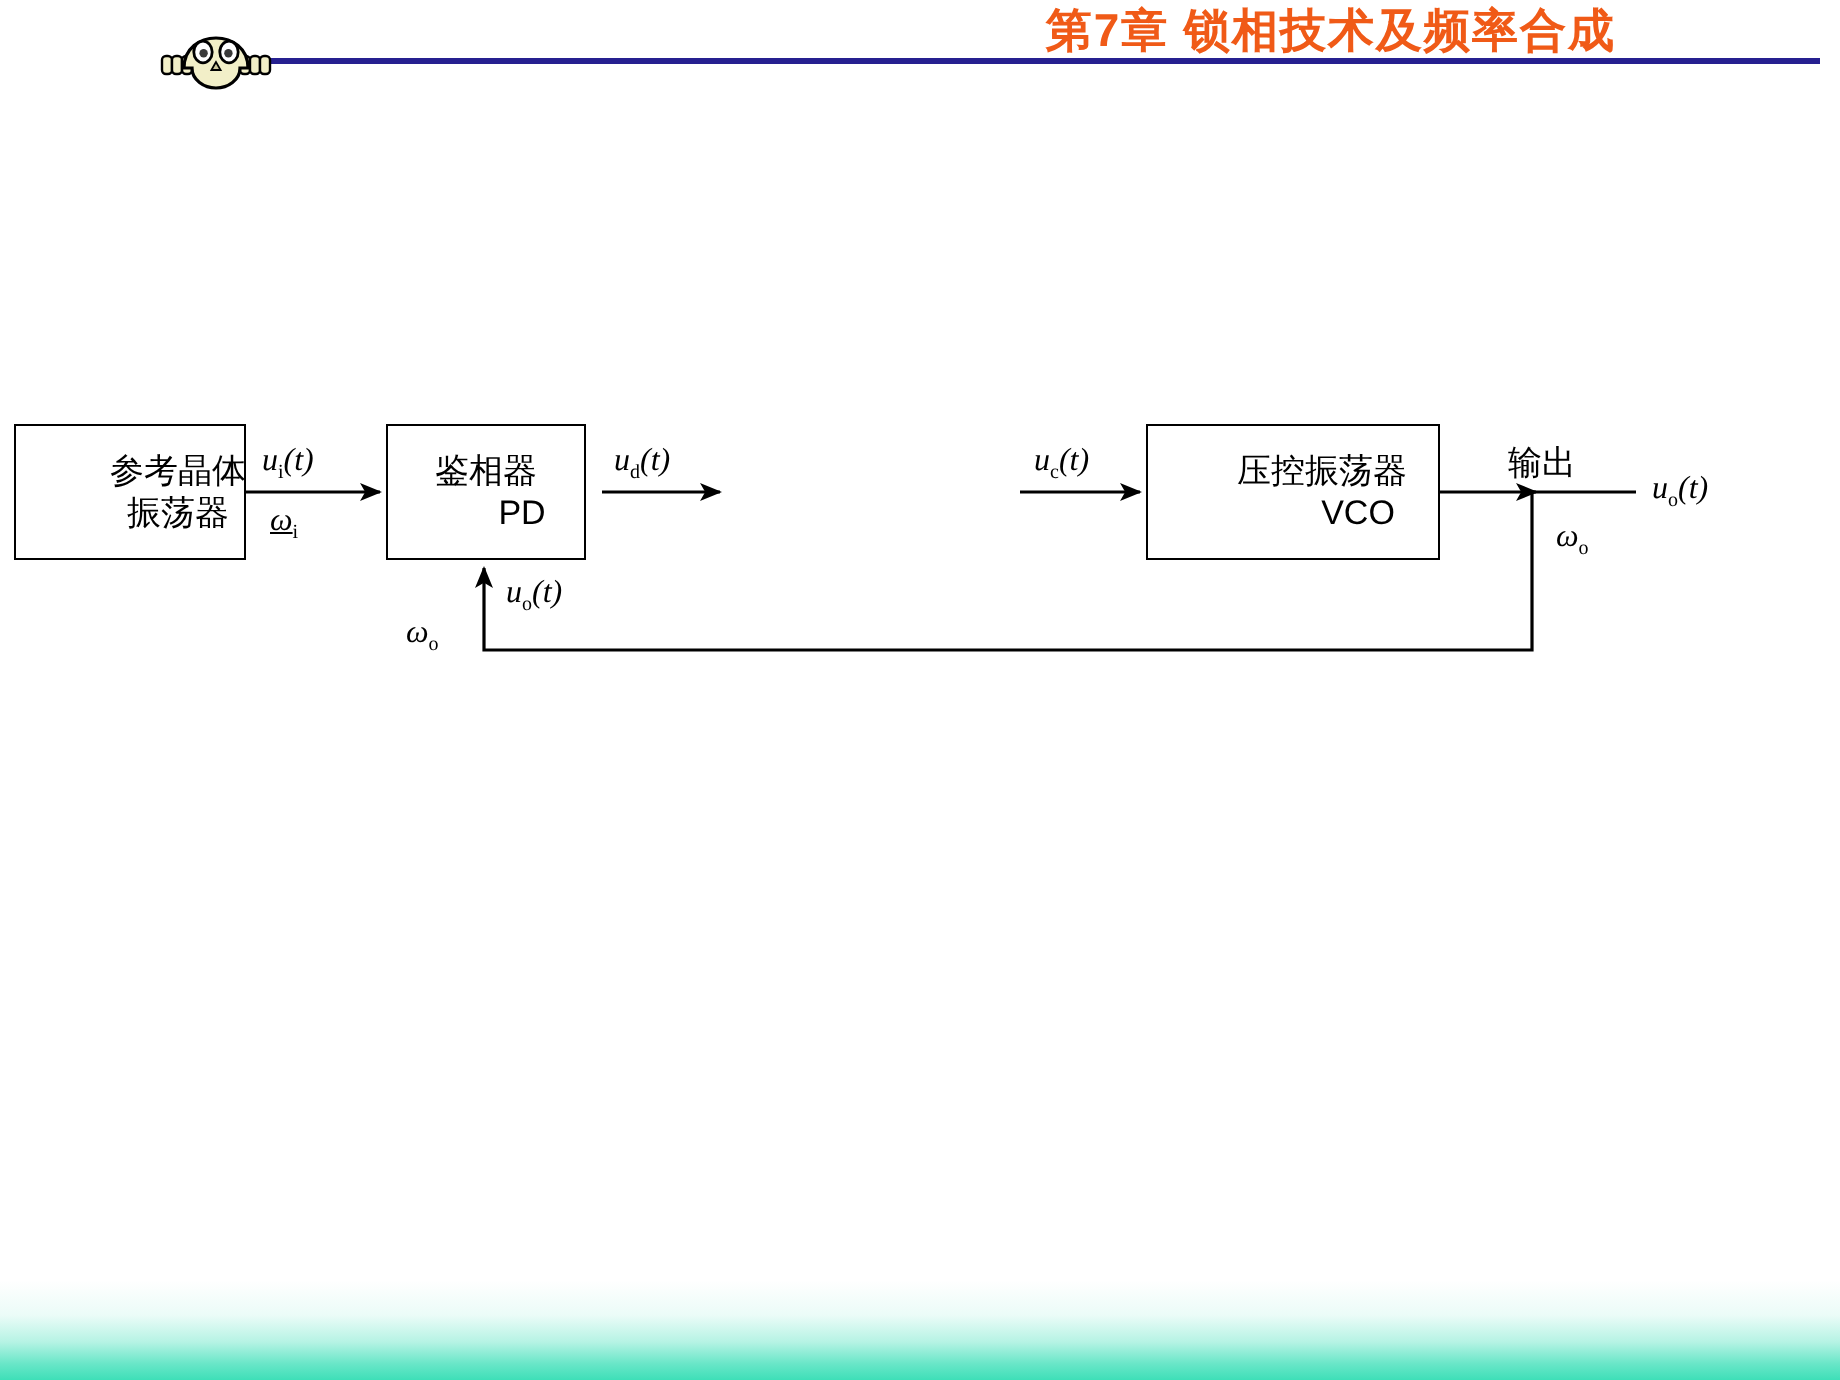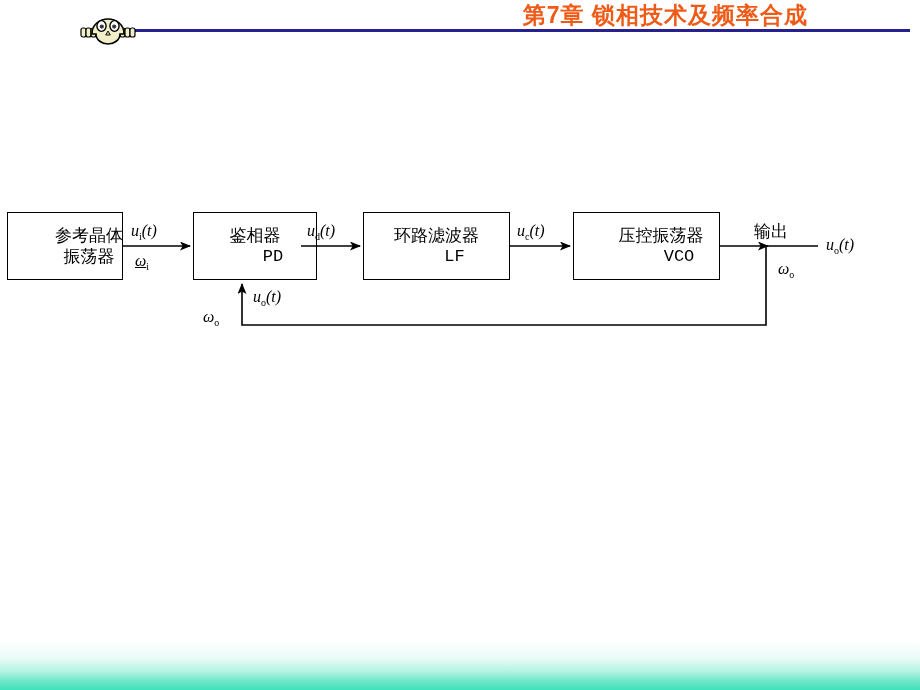--- a/index.html
+++ b/index.html
@@ -29,21 +29,21 @@
   
   #diagram{position:absolute;left:0;top:0;width:920px;height:690px;}
   .blk{
     position:absolute;border:1.8px solid #000;background:#fff;
     box-sizing:border-box;
     display:flex;flex-direction:column;align-items:center;justify-content:center;
     font-family:"Liberation Sans","DejaVu Sans",sans-serif;
     color:#000;
   }
   .blk .cn{font-size:17px;line-height:21px;white-space:nowrap;}
-  .blk .en{font-family:Liberation Mono, monospace;font-size:17px;line-height:21px;margin-left:36px;}
+  .blk .en{font-family:Liberation Sans, sans-serif;font-size:17px;line-height:21px;margin-left:36px;}
 
   .lbl{
     position:absolute;white-space:nowrap;color:#000;
     font-family:"Liberation Serif","DejaVu Serif",serif;
     font-size:16px;font-style:italic;
   }
   .lbl sub{font-size:10px;font-style:normal;}
   .cnlbl{
     position:absolute;white-space:nowrap;color:#000;
     font-family:"Liberation Sans","DejaVu Sans",sans-serif;
@@ -100,29 +100,25 @@
     <div id="header-title">第7章  锁相技术及频率合成</div>
   </div>
 
   <div id="diagram">
 
     <div class="blk" style="left:7px;top:212px;width:116px;height:68px;padding-left:48px;">
       <span class="cn">参考晶体</span>
       <span class="cn">振荡器</span>
     </div>
 
-    <div class="blk" style="left:193px;top:212px;width:124px;height:68px;justify-content:center;">
+    <div class="blk" style="left:193px;top:212px;width:100px;height:68px;justify-content:center;">
       <span class="cn">鉴相器</span>
       <span class="en">PD</span>
     </div>
 
-    <div class="blk" style="left:363px;top:212px;width:147px;height:68px;">
-      <span class="cn">环路滤波器</span>
-      <span class="en">LF</span>
-    </div>
 
     <div class="blk" style="left:573px;top:212px;width:147px;height:68px;padding-left:29px;">
       <span class="cn">压控振荡器</span>
       <span class="en">VCO</span>
     </div>
 
     <svg style="position:absolute;left:0;top:0;width:920px;height:690px;pointer-events:none;">
       <defs>
         <marker id="ah" markerWidth="11" markerHeight="9" refX="10" refY="4.5" orient="auto" markerUnits="userSpaceOnUse">
           <path d="M0,0 L11,4.5 L0,9 L2.6,4.5 Z" fill="#000"></path>

